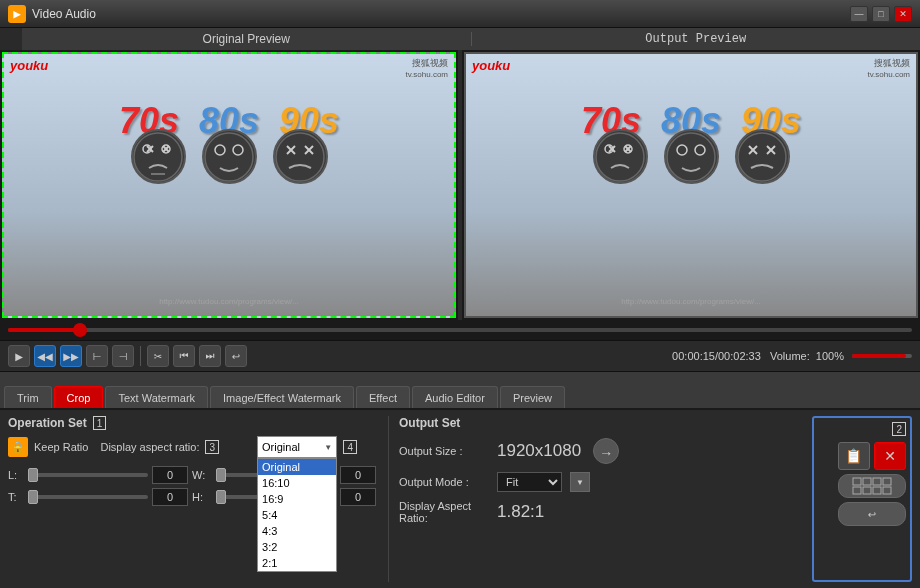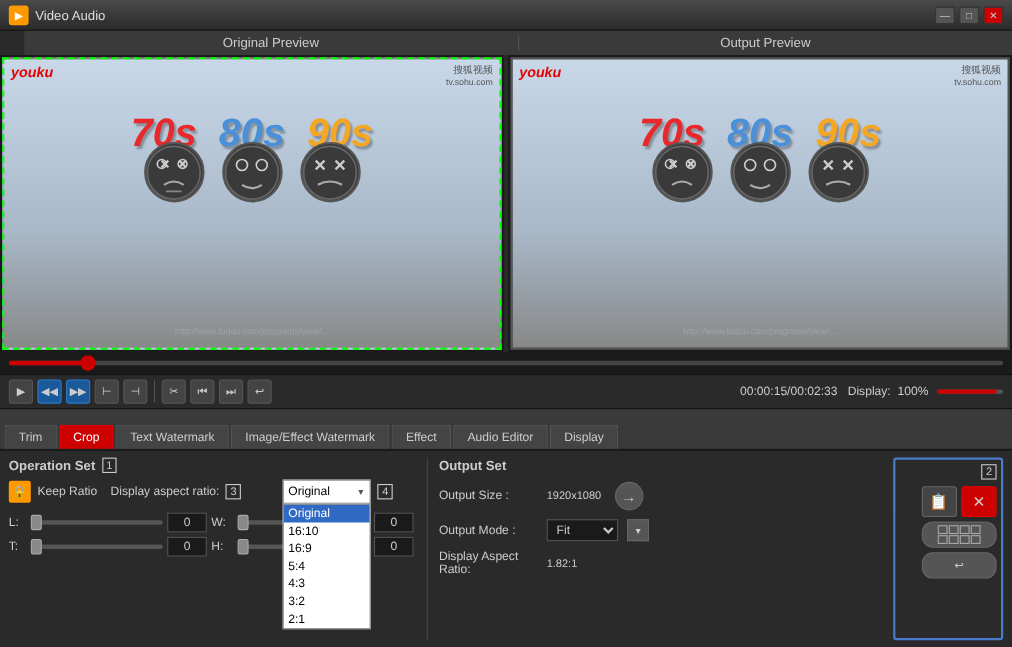--- a/index.html
+++ b/index.html
@@ -64,21 +64,21 @@
       align-items: center;
       margin-left: 22px;
     }
     .preview-label {
       flex: 1;
       text-align: center;
       color: #ccc;
       font-size: 12px;
       border-right: 1px solid #555;
     }
-    .preview-label:last-child { border-right: none; }
+    .preview-label:last-child { border-right: none; font-family: Liberation Mono, monospace; }
 
     
     .preview-panels {
       display: flex;
       height: 270px;
       background: #1a1a1a;
     }
     .preview-panel {
       flex: 1;
       border: 2px solid #333;
@@ -418,21 +418,21 @@
       display: flex; align-items: center; gap: 8px;
       margin-bottom: 8px;
     }
     .output-label {
       color: #ccc;
       font-size: 11px;
       width: 90px;
     }
     .output-value {
       color: #ccc;
-      font-size: 10px;
+      font-size: 17px;
     }
     .output-btn-round {
       width: 26px; height: 26px;
       background: #555;
       border: 1px solid #666;
       border-radius: 50%;
       display: flex; align-items: center; justify-content: center;
       cursor: pointer;
       color: #ccc;
       font-size: 14px;
@@ -669,21 +669,21 @@
     <div class="ctrl-btn blue" title="Next">▶▶</div>
     <div class="ctrl-btn" title="Mark In">⊢</div>
     <div class="ctrl-btn" title="Mark Out">⊣</div>
     <div class="ctrl-separator"></div>
     <div class="ctrl-btn">✂</div>
     <div class="ctrl-btn">⏮</div>
     <div class="ctrl-btn">⏭</div>
     <div class="ctrl-btn">↩</div>
     <div class="time-display">
       <span>00:00:15/00:02:33</span>
-      &nbsp;&nbsp;<span>Display:</span>
+      &nbsp;&nbsp;<span>Volume:</span>
       &nbsp;<span>100%</span>
     </div>
     <div class="volume-bar-container" style="margin-left:4px;">
       <div class="volume-slider">
         <div class="volume-fill" style="width:90%;"></div>
       </div>
     </div>
   </div>
 
   <div class="tabs-bar">
@@ -699,21 +699,21 @@
     <div class="tab">
         <span>Image/Effect Watermark</span>
       </div>
     <div class="tab">
         <span>Effect</span>
       </div>
     <div class="tab">
         <span>Audio Editor</span>
       </div>
     <div class="tab">
-        <span>Display</span>
+        <span>Preview</span>
       </div>
   </div>
 
   <div class="bottom-panel">
 
     <div class="operation-set">
       <div class="section-header">
         <span class="section-title">Operation Set</span>
         <span class="badge-num">1</span>
       </div>

